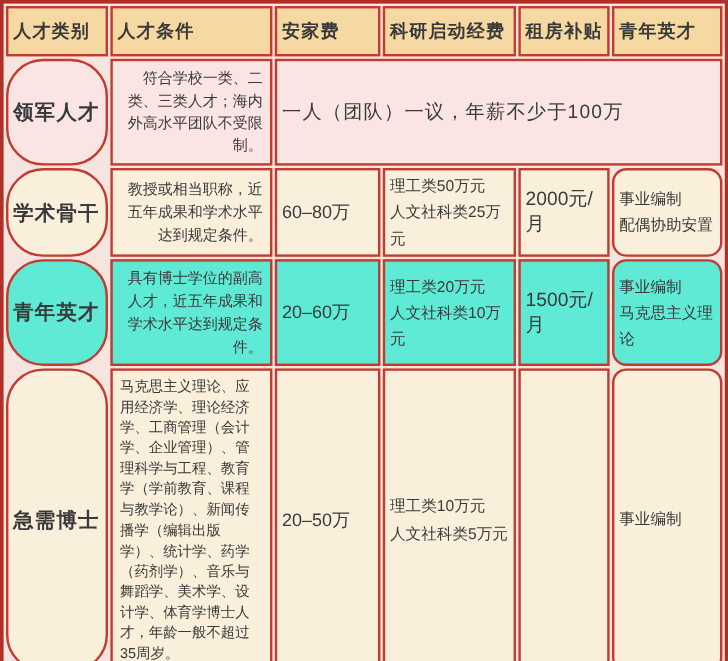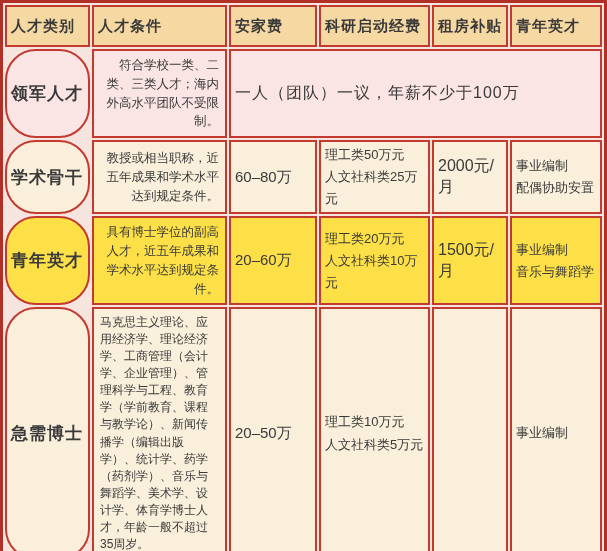--- a/index.html
+++ b/index.html
@@ -30,21 +30,21 @@
   th {
     background: #f6d9a2;
     font-size: 15px;
     font-weight: bold;
     height: 34px;
     letter-spacing: 1px;
   }
   tr.row-pink-1 td { background: #fae5e4; }
   tr.row-cream td  { background: #f9efdb; }
   tr.row-pink-2 td { background: #faeceา; }
-  tr.row-pink-2 td { background: #fde047; }
+  tr.row-pink-2 td { background: #5eead4; }
   td.category {
     font-size: 17px;
     font-weight: bold;
     letter-spacing: 1px;
     border-radius: 31px;
   }
   td.condition {
     text-align: right;
     font-size: 12.5px;
     line-height: 1.5;
@@ -52,21 +52,21 @@
   }
   td.condition-long {
     text-align: left;
     font-size: 12px;
     line-height: 1.42;
     padding: 5px 6px;
   }
   td.fee { font-size: 15px; }
   td.fund { font-size: 13px; line-height: 1.7; }
   td.housing { font-size: 16px; }
-  td.benefit { font-size: 13px; line-height: 1.7; }
+  td.benefit { font-size: 13px; line-height: 1.7; border-radius: 12px; }
   td.merged-offer { font-size: 16px; letter-spacing: 1px; }
   tr.r1 td { height: 46px; }
   tr.r2 td { height: 46px; }
   tr.r3 td { height: 47px; }
   tr.r4 td { height: 126px; }
 </style>
 </head>
 <body>
 
 <table class="talent">
@@ -112,21 +112,21 @@
       <td class="category">青年英才</td>
       <td class="condition">具有博士学位的副高人才，近五年成果和学术水平达到规定条件。</td>
       <td class="fee">20–60万</td>
       <td class="fund">
         <div>理工类20万元</div>
         <div>人文社科类10万元</div>
       </td>
       <td class="housing">1500元/月</td>
       <td class="benefit">
         <div>事业编制</div>
-        <div>音乐与舞蹈学</div>
+        <div>马克思主义理论</div>
       </td>
     </tr>
     <tr class="row-cream r4">
       <td class="category">急需博士</td>
       <td class="condition-long">马克思主义理论、应用经济学、理论经济学、工商管理（会计学、企业管理）、管理科学与工程、教育学（学前教育、课程与教学论）、新闻传播学（编辑出版学）、统计学、药学（药剂学）、音乐与舞蹈学、美术学、设计学、体育学博士人才，年龄一般不超过35周岁。</td>
       <td class="fee">20–50万</td>
       <td class="fund">
         <div>理工类10万元</div>
         <div>人文社科类5万元</div>
       </td>

